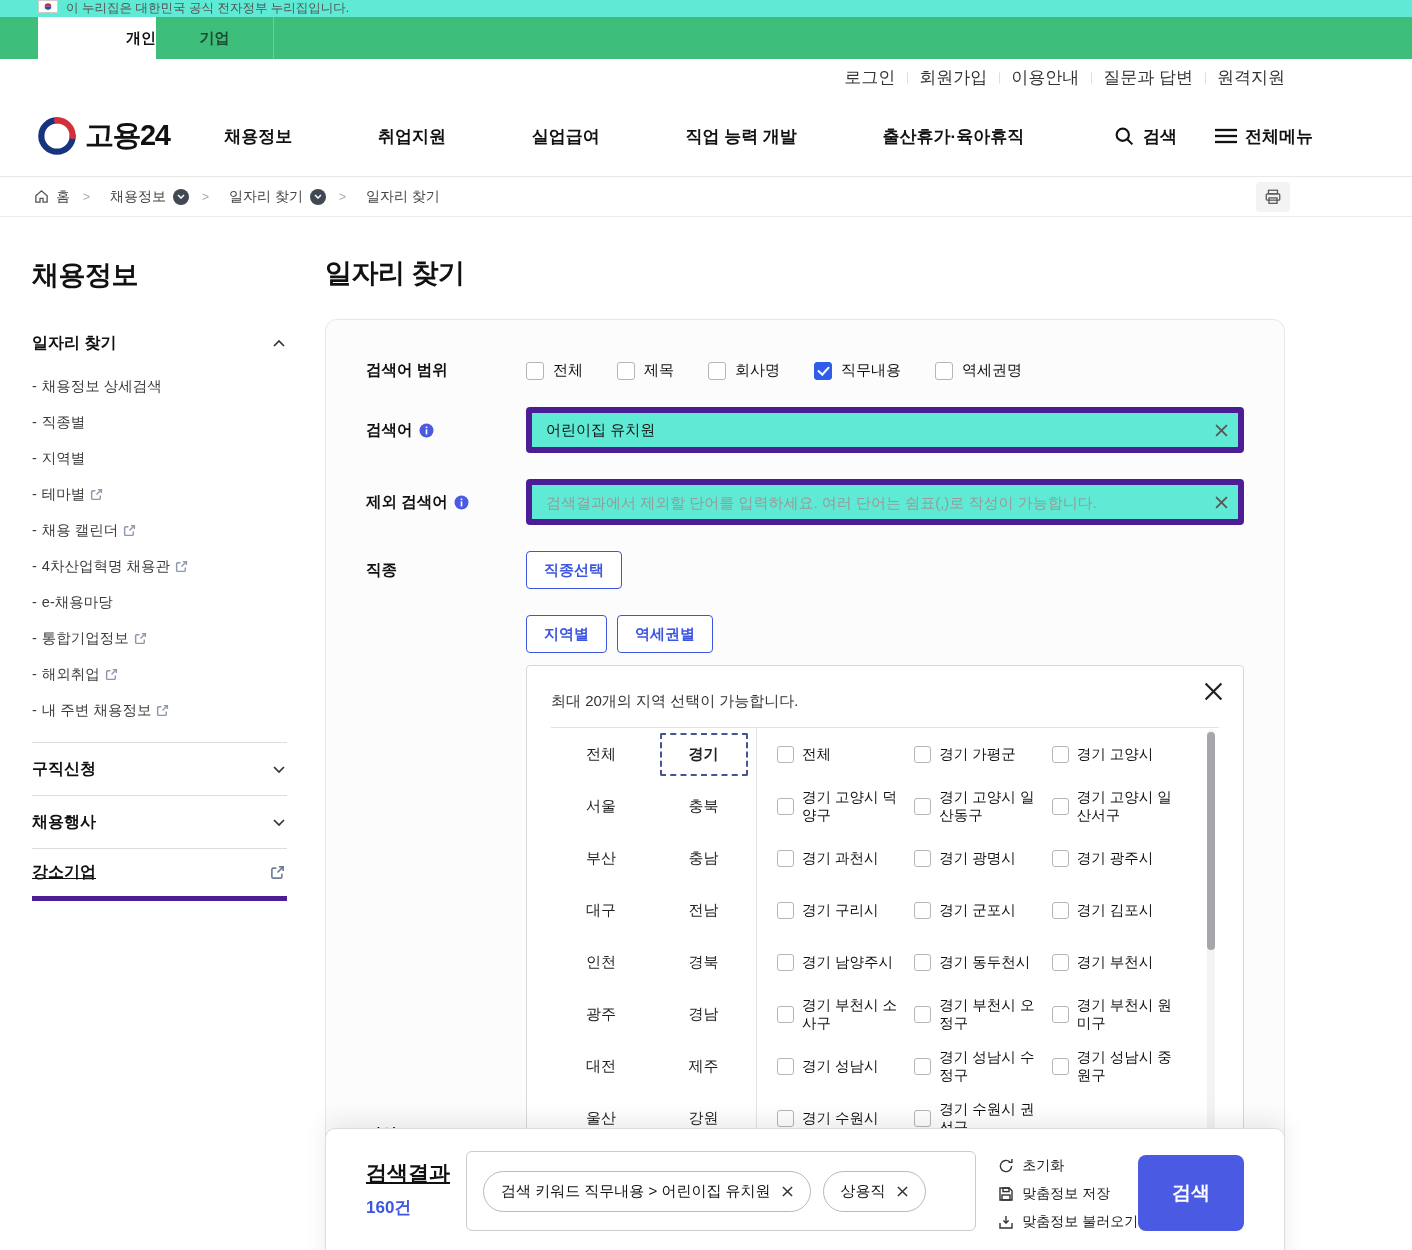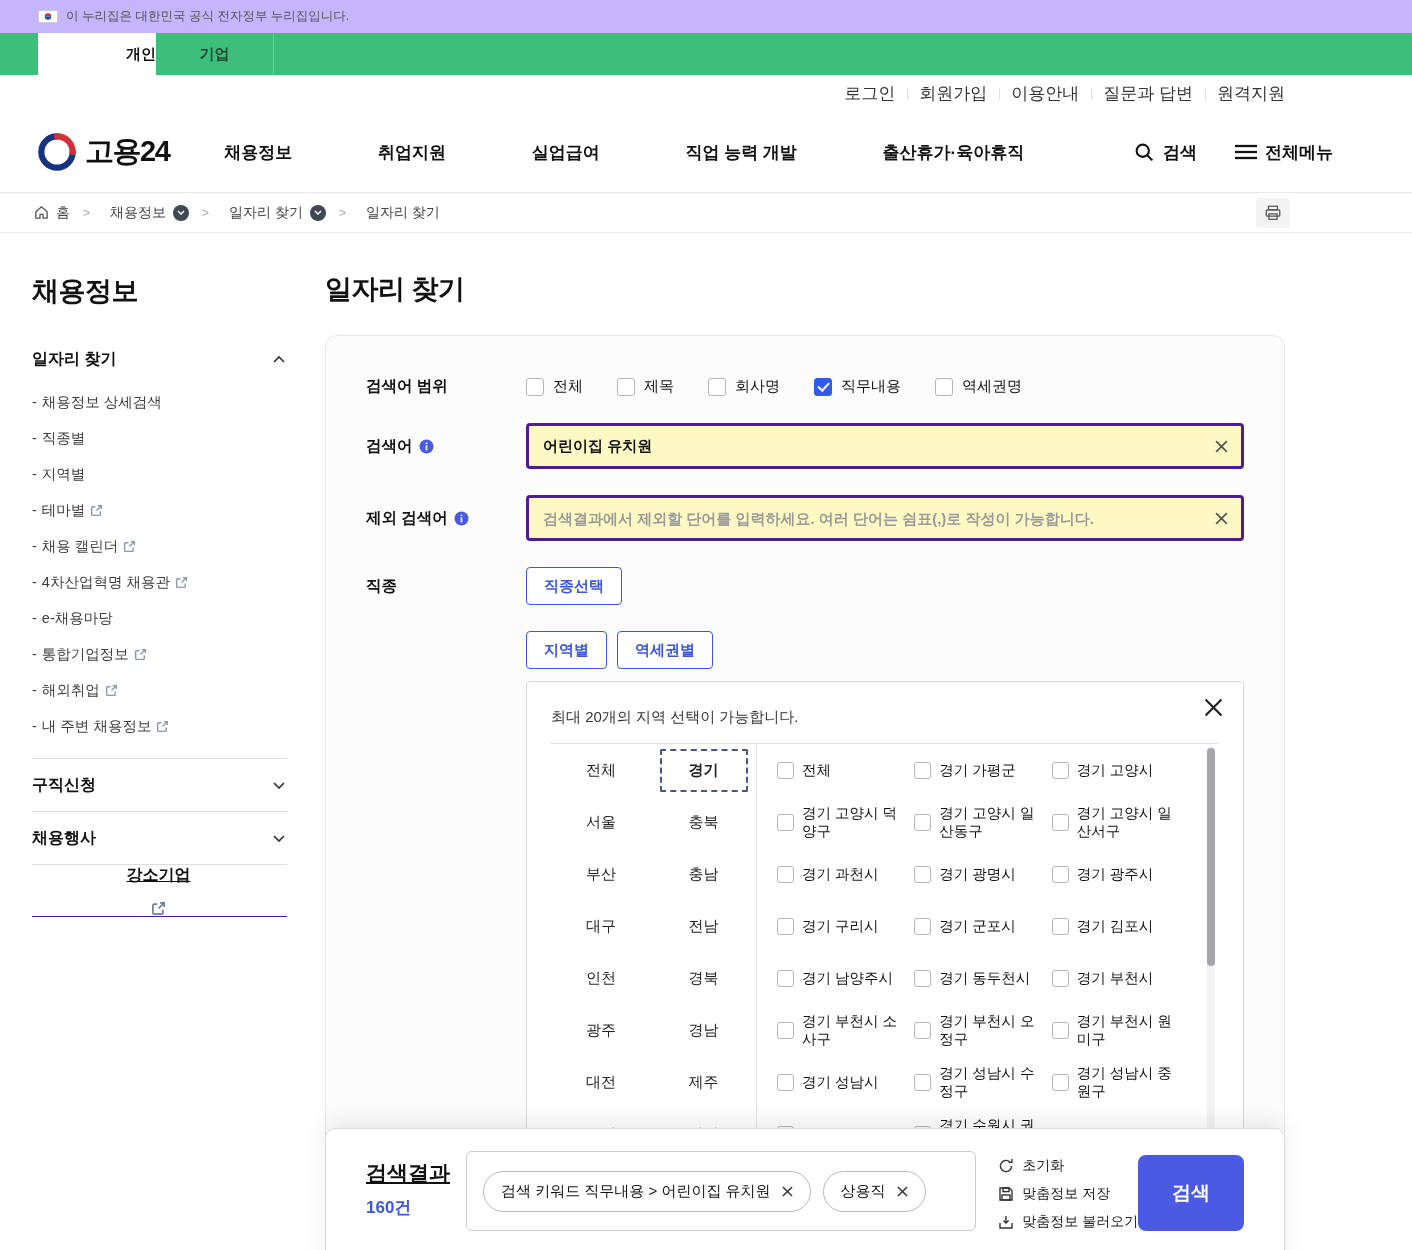--- a/index.html
+++ b/index.html
@@ -1,37 +1,37 @@
 <!DOCTYPE html>
 <html><head>
 <meta charset="utf-8">
 <title>고용24</title>
 <style>
   * { box-sizing: border-box; margin: 0; padding: 0; }
   body { background:#fff; font-family:"Liberation Sans","DejaVu Sans",sans-serif; color:#111; }
   .page { position:relative; width:1412px; height:1250px; overflow:hidden; background:#fff; margin:0 auto; }
 
   
-  .gov-banner { height:33px; background:#c4b5fd; display:flex; align-items:center; gap:8px; padding-left:38px; overflow:hidden; }
+  .gov-banner { height:17px; background:#5eead4; display:flex; gap:8px; padding-left:38px; overflow:hidden; }
   .gov-banner .flag { width:20px; height:13px; flex-shrink:0; }
   .gov-banner .txt { font-size:12.5px; color:#555; white-space:nowrap; }
 
   
   .tab-bar { height:42px; background:#3dbe7b; display:flex; padding-left:38px; }
   .top-tab { width:118px; display:flex; align-items:center; justify-content:center; font-size:15px; font-weight:700; color:#1d4a33; cursor:pointer; border-right:1px solid rgba(255,255,255,.25); }
   .top-tab.active { background:#fff; color:#111; border-right:none;justify-content:flex-end; }
 
   
   .utility { height:37px; display:flex; align-items:center; justify-content:flex-end; padding-right:127px; }
   .utility-link { font-size:17px; color:#333; padding:0 12px; position:relative; cursor:pointer; white-space:nowrap; }
   .utility-link + .utility-link::before { content:""; position:absolute; left:0; top:50%; transform:translateY(-50%); width:1px; height:11px; background:#ddd; }
   .utility-link:last-child { padding-right:0; }
 
   
-  .header { height:81px; display:flex; align-items:center; padding:0 79px 0 38px; border-bottom:1px solid #e8e8e8; }
+  .header { height:81px; display:flex; align-items:center; padding:0 99px 0 38px; border-bottom:1px solid #e8e8e8; }
   .logo { display:flex; align-items:center; gap:9px; cursor:pointer; flex-shrink:0; }
   .logo svg { width:38px; height:38px; }
   .logo-text { font-size:29px; font-weight:800; letter-spacing:-1.5px; color:#111; }
   .nav { display:flex; justify-content:space-between; width:800px; margin-left:55px; list-style:none; }
   .nav-item { font-size:17px; font-weight:700; color:#111; cursor:pointer; white-space:nowrap; }
   .header-tools { margin-left:auto; display:flex; align-items:center; gap:38px; }
   .tool { display:flex; align-items:center; gap:8px; font-size:17px; font-weight:700; background:none; border:0; cursor:pointer; font-family:inherit; color:#111; }
   .tool svg { display:block; }
 
   
@@ -48,21 +48,21 @@
 
   
   .sidebar { width:255px; flex-shrink:0; }
   .side-title { font-size:27px; font-weight:800; margin:40px 0 36px; letter-spacing:-0.5px; }
   .side-head { display:flex; align-items:center; justify-content:space-between; font-size:16px; font-weight:700; padding:4px 2px 14px 0; cursor:pointer; }
   .side-subs { list-style:none; padding-bottom:14px; }
   .side-sub { display:flex; align-items:center; gap:5px; font-size:14.5px; color:#3c3c3c; padding:8.5px 0; cursor:pointer; }
   .side-sub::before { content:"-"; color:#3c3c3c; }
   .ext-ic { width:13px; height:13px; stroke:#8b97ab; fill:none; stroke-width:1.3; flex-shrink:0; }
   .side-row { border-top:1px solid #ddd; height:53px; display:flex; align-items:center; justify-content:space-between; font-size:16px; font-weight:700; cursor:pointer; padding-right:2px; }
-  .side-row.last { border-bottom:1px solid #4c1d95;flex-direction:column; }
+  .side-row.last { border-bottom:5px solid #4c1d95; }
   .side-row .u { text-decoration:underline; }
   .chev { width:12px; height:7px; stroke:#333; stroke-width:1.7; fill:none; }
   .shortcut-ic { width:15px; height:15px; stroke:#6c7c95; fill:none; stroke-width:1.3; }
 
   
   .main { flex:1; margin-left:38px; }
   .page-title { font-size:27px; font-weight:800; margin:38px 0 28px; letter-spacing:-0.5px; }
   .form-panel { background:#fcfcfd; border:1px solid #e7e7ea; border-radius:12px; padding:40px 40px 120px; }
   .form-row { display:flex; align-items:center; margin-bottom:26px; }
   .form-row.top { align-items:flex-end; }
@@ -71,21 +71,21 @@
   .form-field { flex:1; min-width:0; }
   .info-ic { width:15px; height:15px; cursor:pointer; }
 
   .checks { display:flex; gap:34px; flex-wrap:wrap; }
   .cb { display:flex; align-items:center; gap:9px; font-size:15px; cursor:pointer; }
   .cb-box { width:18px; height:18px; border:1.5px solid #b5b5b5; border-radius:3px; background:#fff; position:relative; flex-shrink:0; }
   .cb-box.on { background:#2f5ce9; border-color:#2f5ce9; }
   .cb-box.on::after { content:""; position:absolute; left:5px; top:1.5px; width:5px; height:9px; border:solid #fff; border-width:0 2px 2px 0; transform:rotate(42deg); }
 
   .input-wrap { position:relative; }
-  .text-input { width:100%; height:46px; border:3px solid #4c1d95; border-radius:4px; padding:0 44px 0 14px; font-size:15px; font-family:inherit; color:#111; background:#fef9c3;font-weight:bold; }
+  .text-input { width:100%; height:46px; border:6px solid #4c1d95; border-radius:4px; padding:0 44px 0 14px; font-size:15px; font-family:inherit; color:#111; background:#5eead4; }
   .text-input::placeholder { color:#9a9a9a; }
   .clear-btn { position:absolute; right:8px; top:50%; transform:translateY(-50%); width:30px; height:30px; background:none; border:0; cursor:pointer; color:#555; display:flex; align-items:center; justify-content:center; }
   .x-ic { width:13px; height:13px; stroke:currentColor; stroke-width:1.6; }
 
   .outline-btn { height:38px; padding:0 17px; background:#fff; border:1px solid #3d56e0; color:#3d56e0; font-size:15px; font-weight:600; border-radius:4px; cursor:pointer; font-family:inherit; }
   .region-tabs { display:flex; gap:10px; margin-bottom:12px; }
   .outline-btn.active { border-width:1.5px; font-weight:700; }
 
   
   .region-panel { border:1px solid #d8d8d8; border-radius:4px; background:#fff; position:relative; padding:20px 24px 0; }

